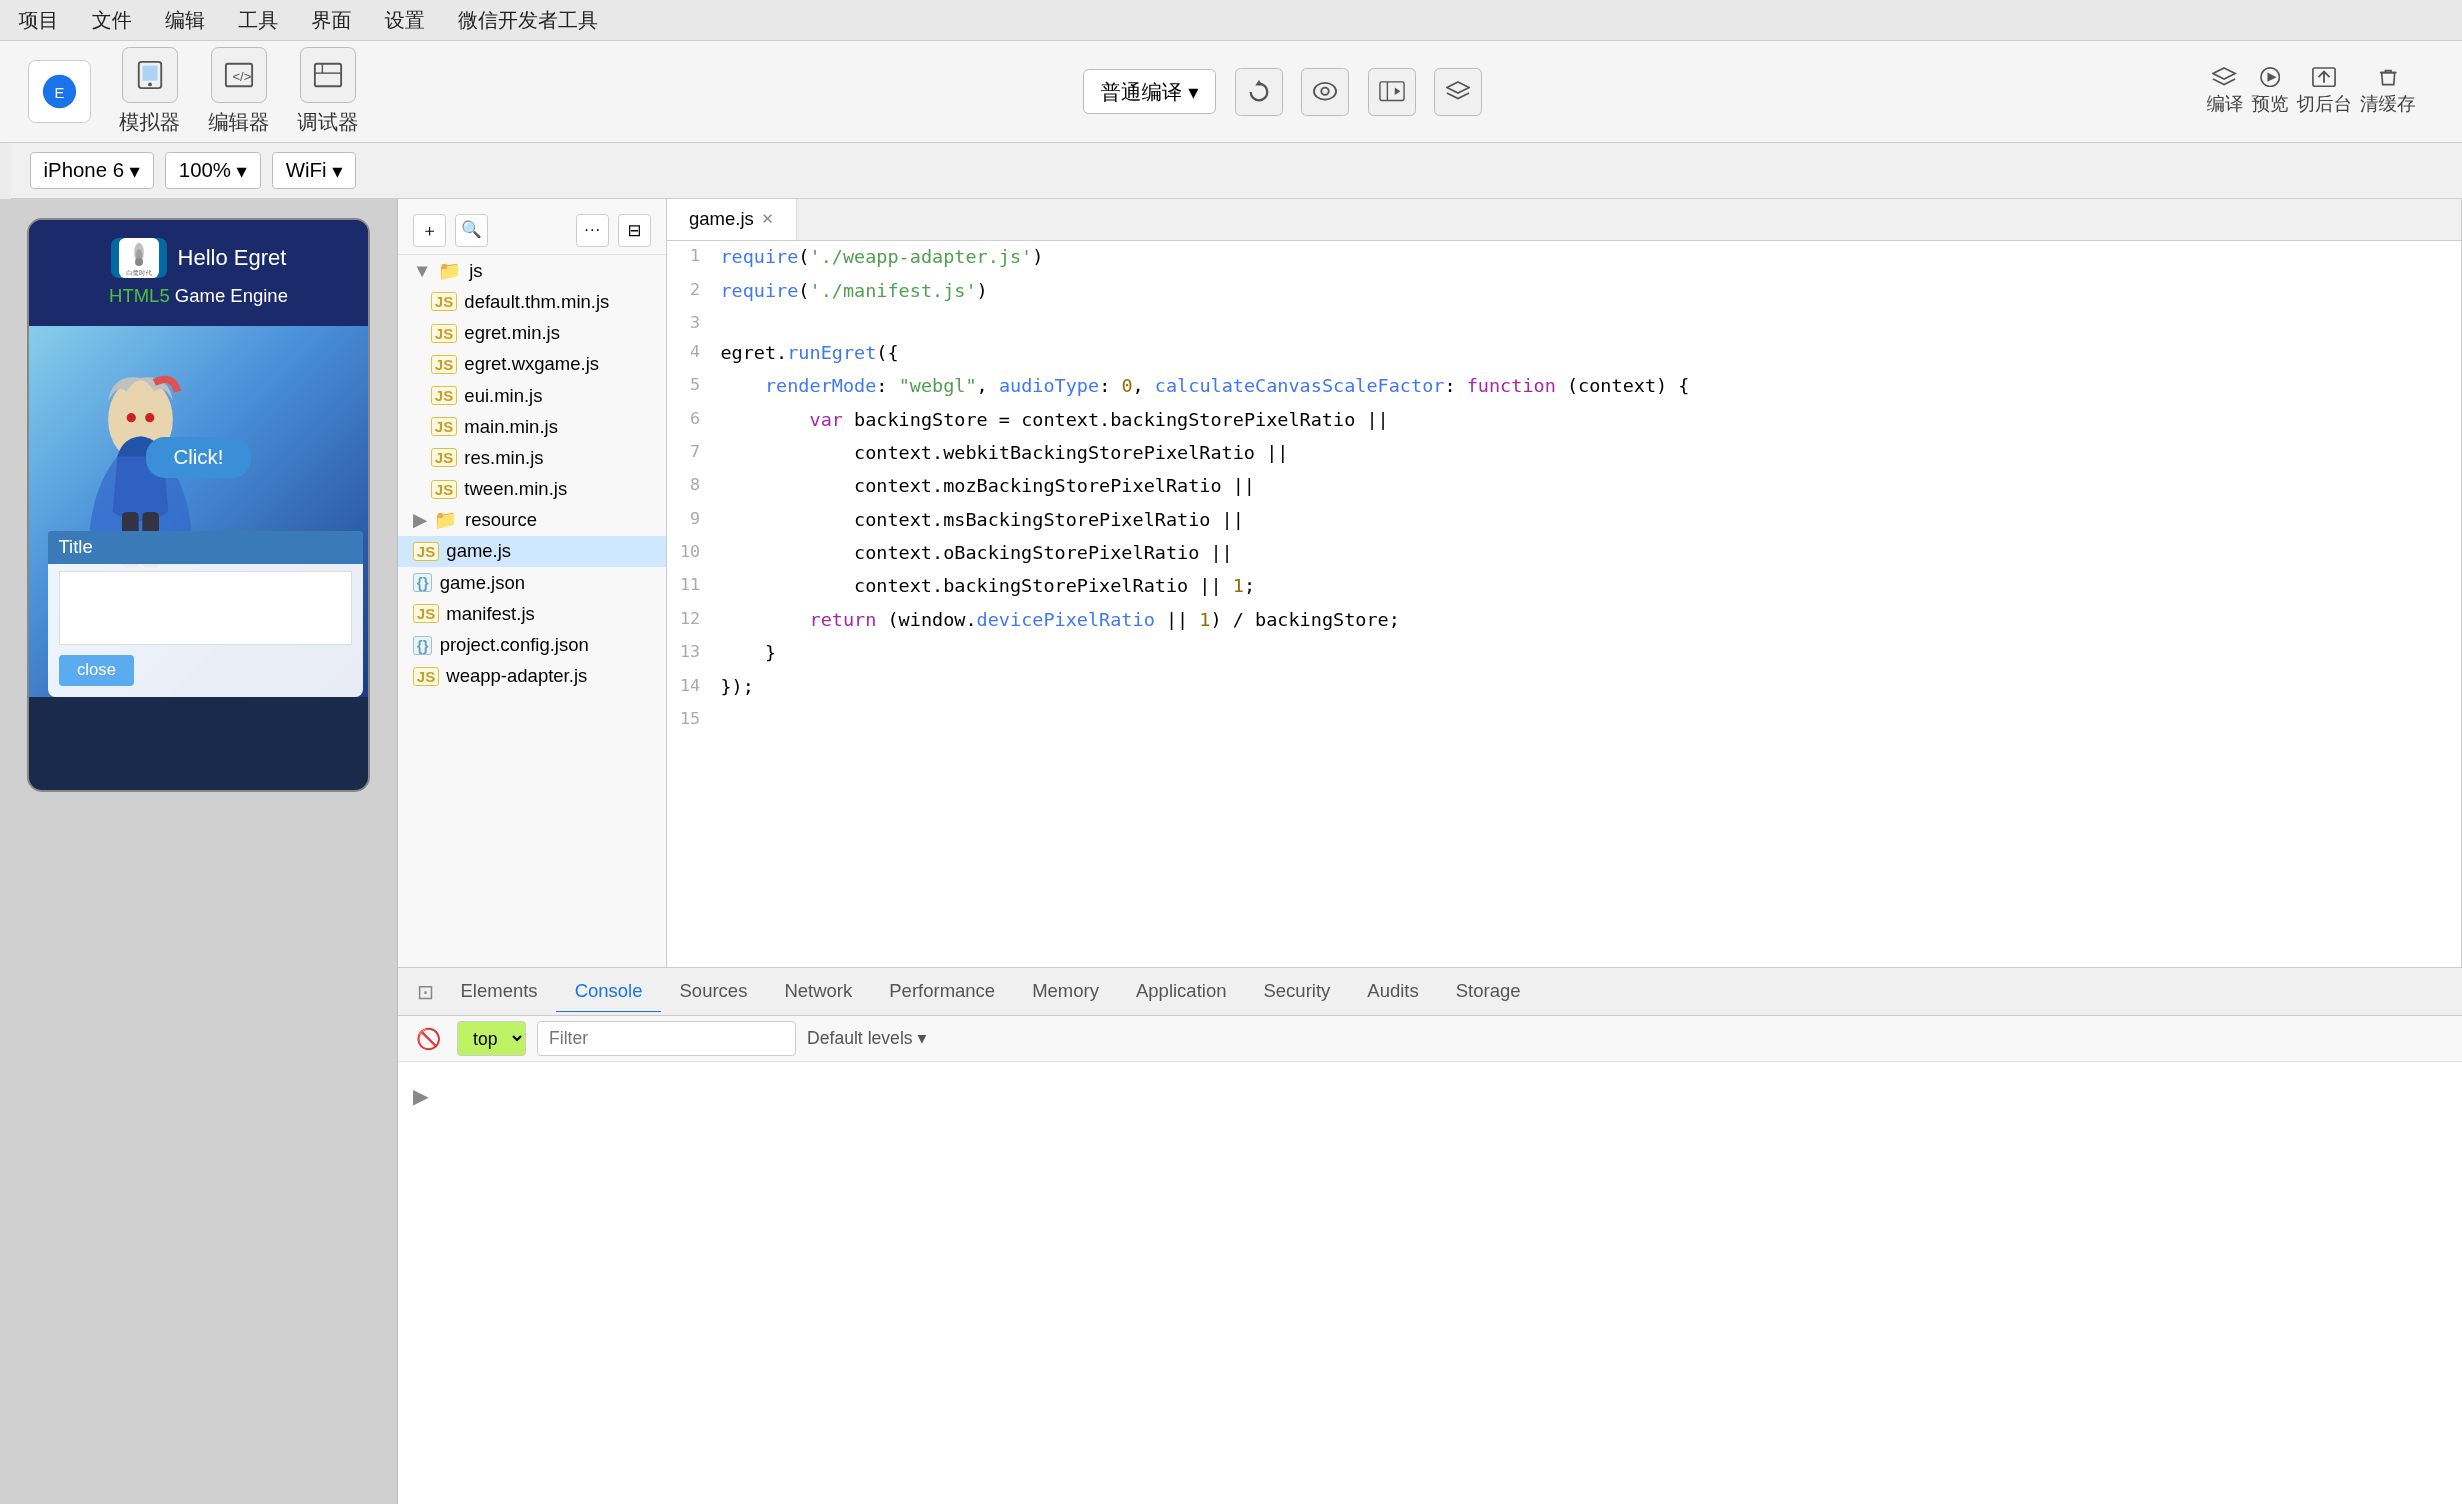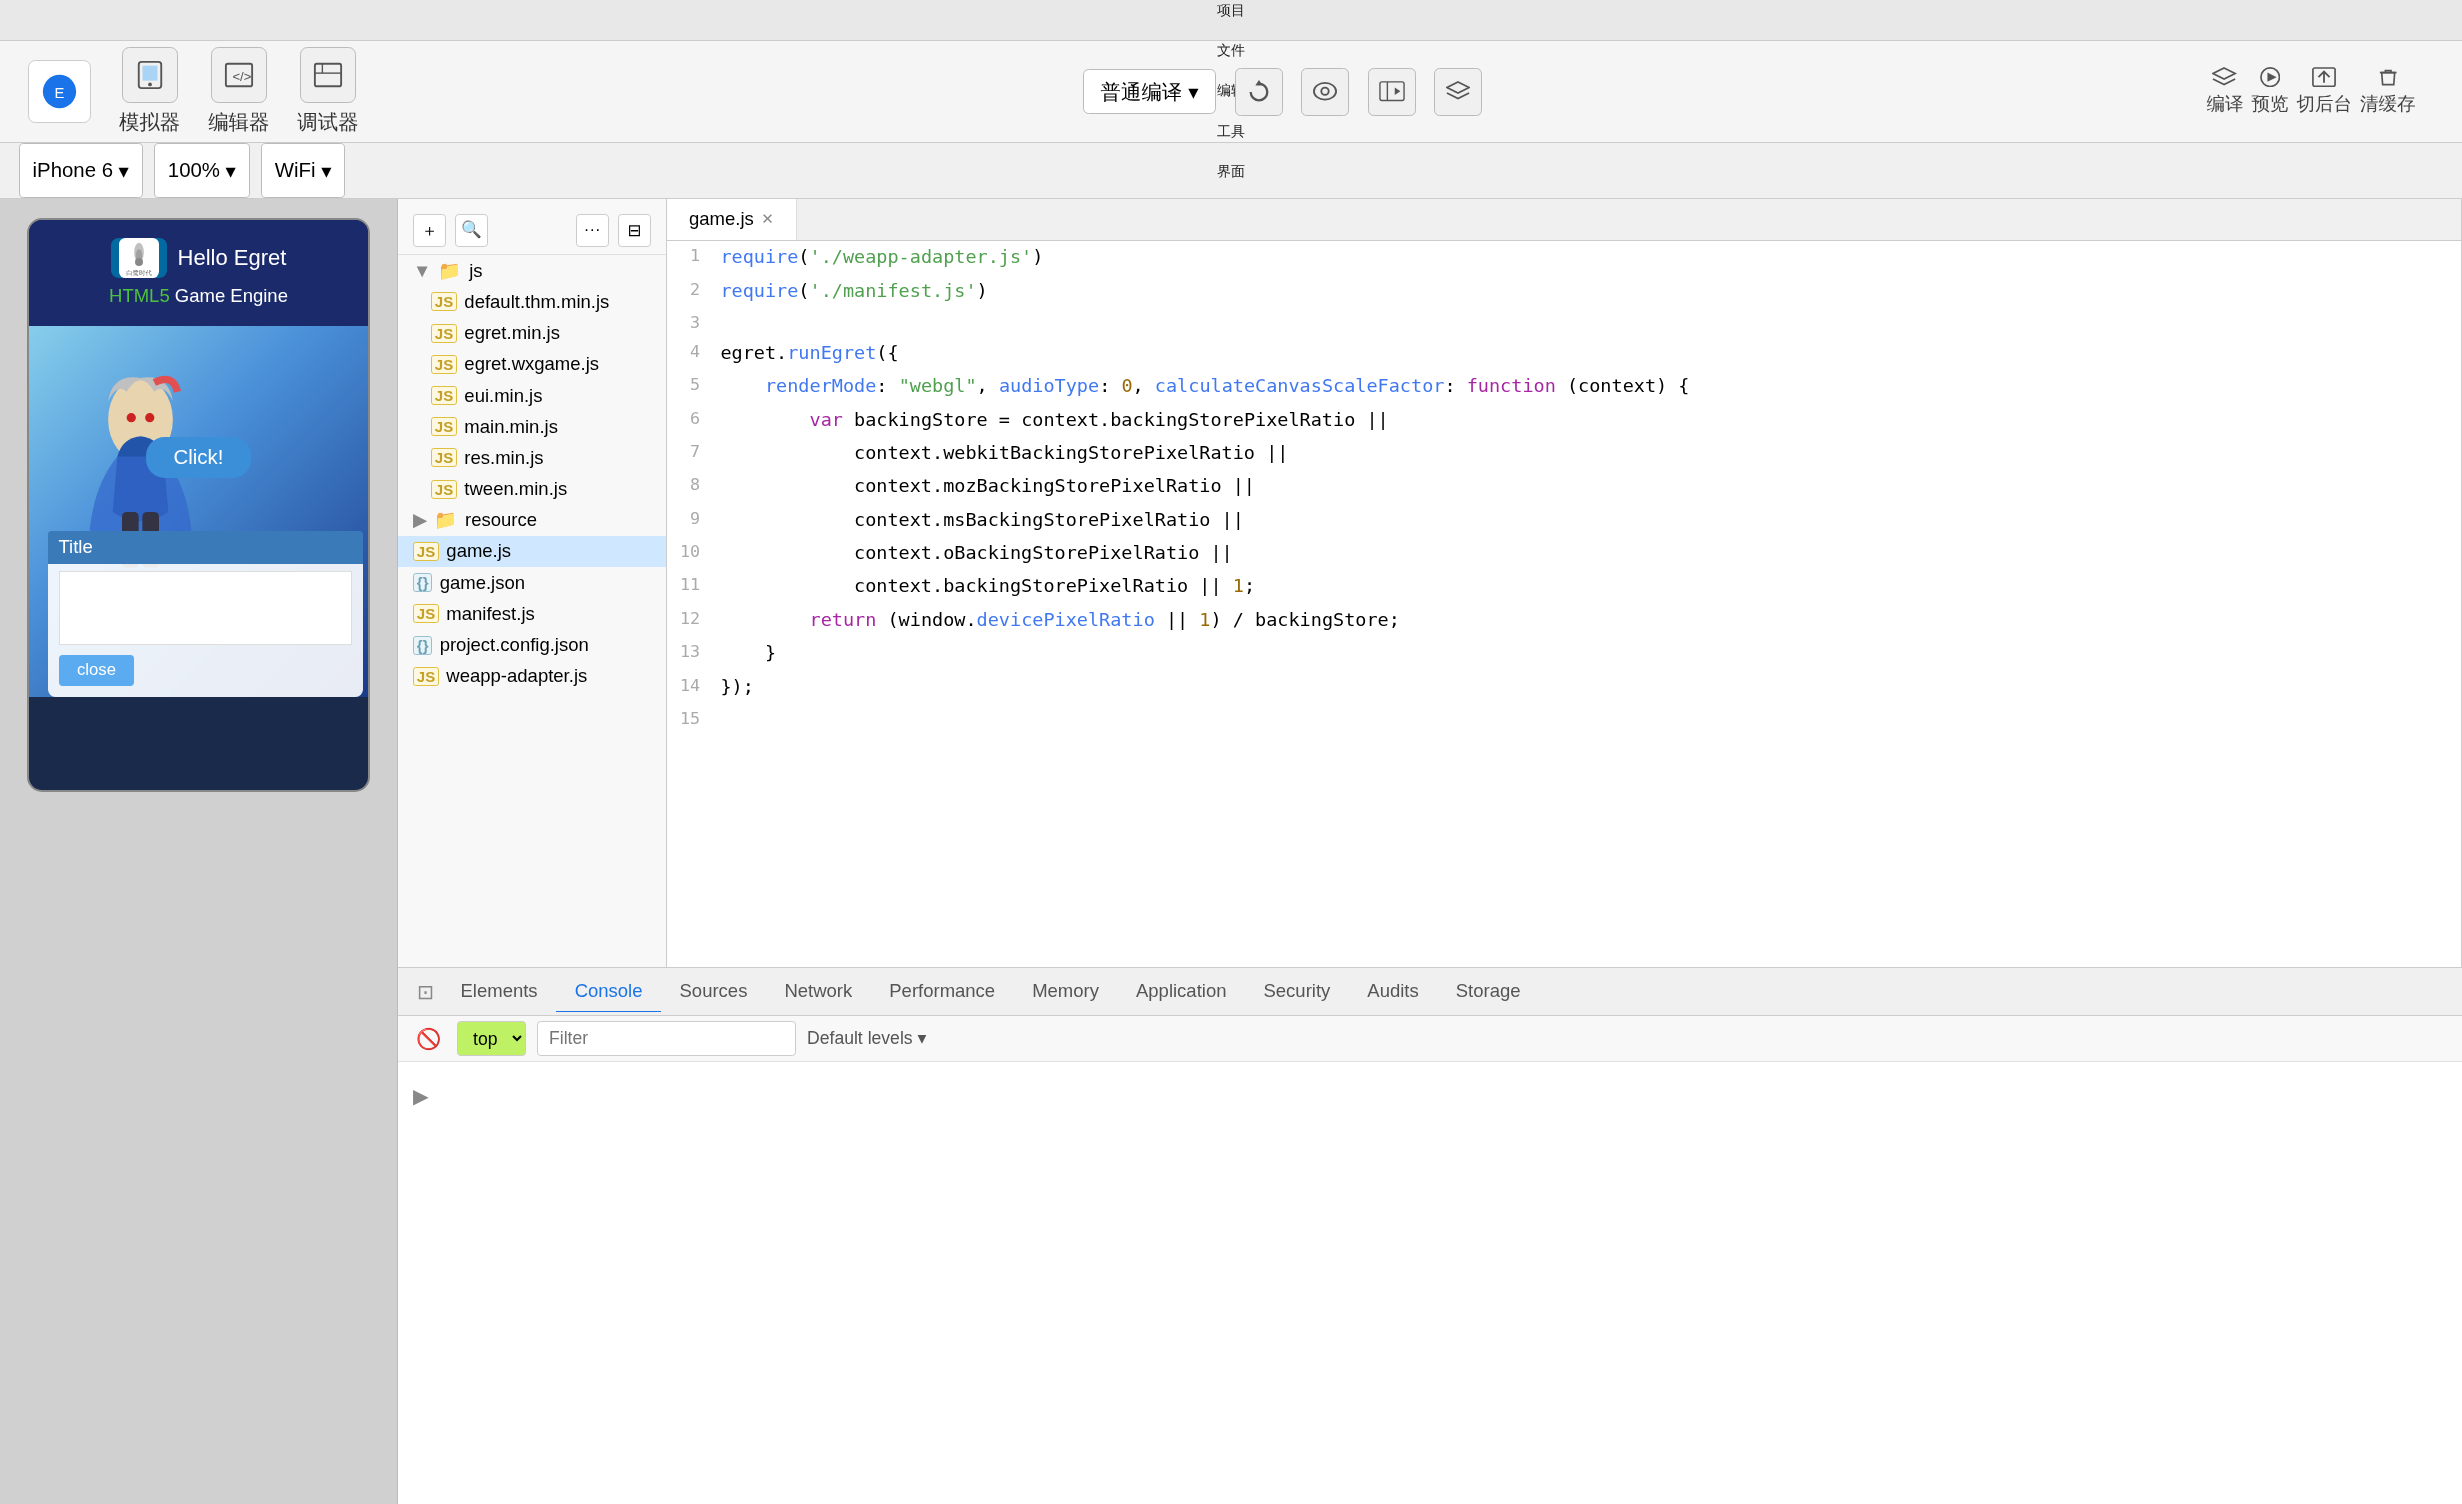--- a/index.html
+++ b/index.html
@@ -7,23 +7,22 @@
 
     
     .menu-bar {
       background: #e8e8e8;
       height: 41px;
       display: flex;
       align-items: center;
       padding: 0 11px;
       gap: 18.5px;
       border-bottom: 0.9px solid #ccc;
-      font-size: 14px;
+      font-size: 20px;
       color: #222;
-      flex-direction: column;
     }
     .menu-bar span { cursor: pointer; padding: 1.9px 7.4px; }
 
     
     .toolbar {
       background: #f5f5f5;
       height: 102px;
       display: flex;
       align-items: center;
       padding: 0 28px;
@@ -96,23 +95,25 @@
       gap: 3.7px;
       cursor: pointer;
     }
     .toolbar-action span { font-size: 18.5px; color: #444; }
 
     
     .device-bar {
       background: #f0f0f0;
       height: 56px;
       display: flex;
+      align-items: center;
       padding: 0 18.5px;
       gap: 11px;
       border-bottom: 0.9px solid #ccc;
+      margin-left: 11px;
     }
     .device-select {
       background: #fff;
       border: 0.9px solid #bbb;
       border-radius: 4.6px;
       padding: 5.6px 13px;
       font-size: 20.4px;
       cursor: pointer;
       display: flex;
       align-items: center;

